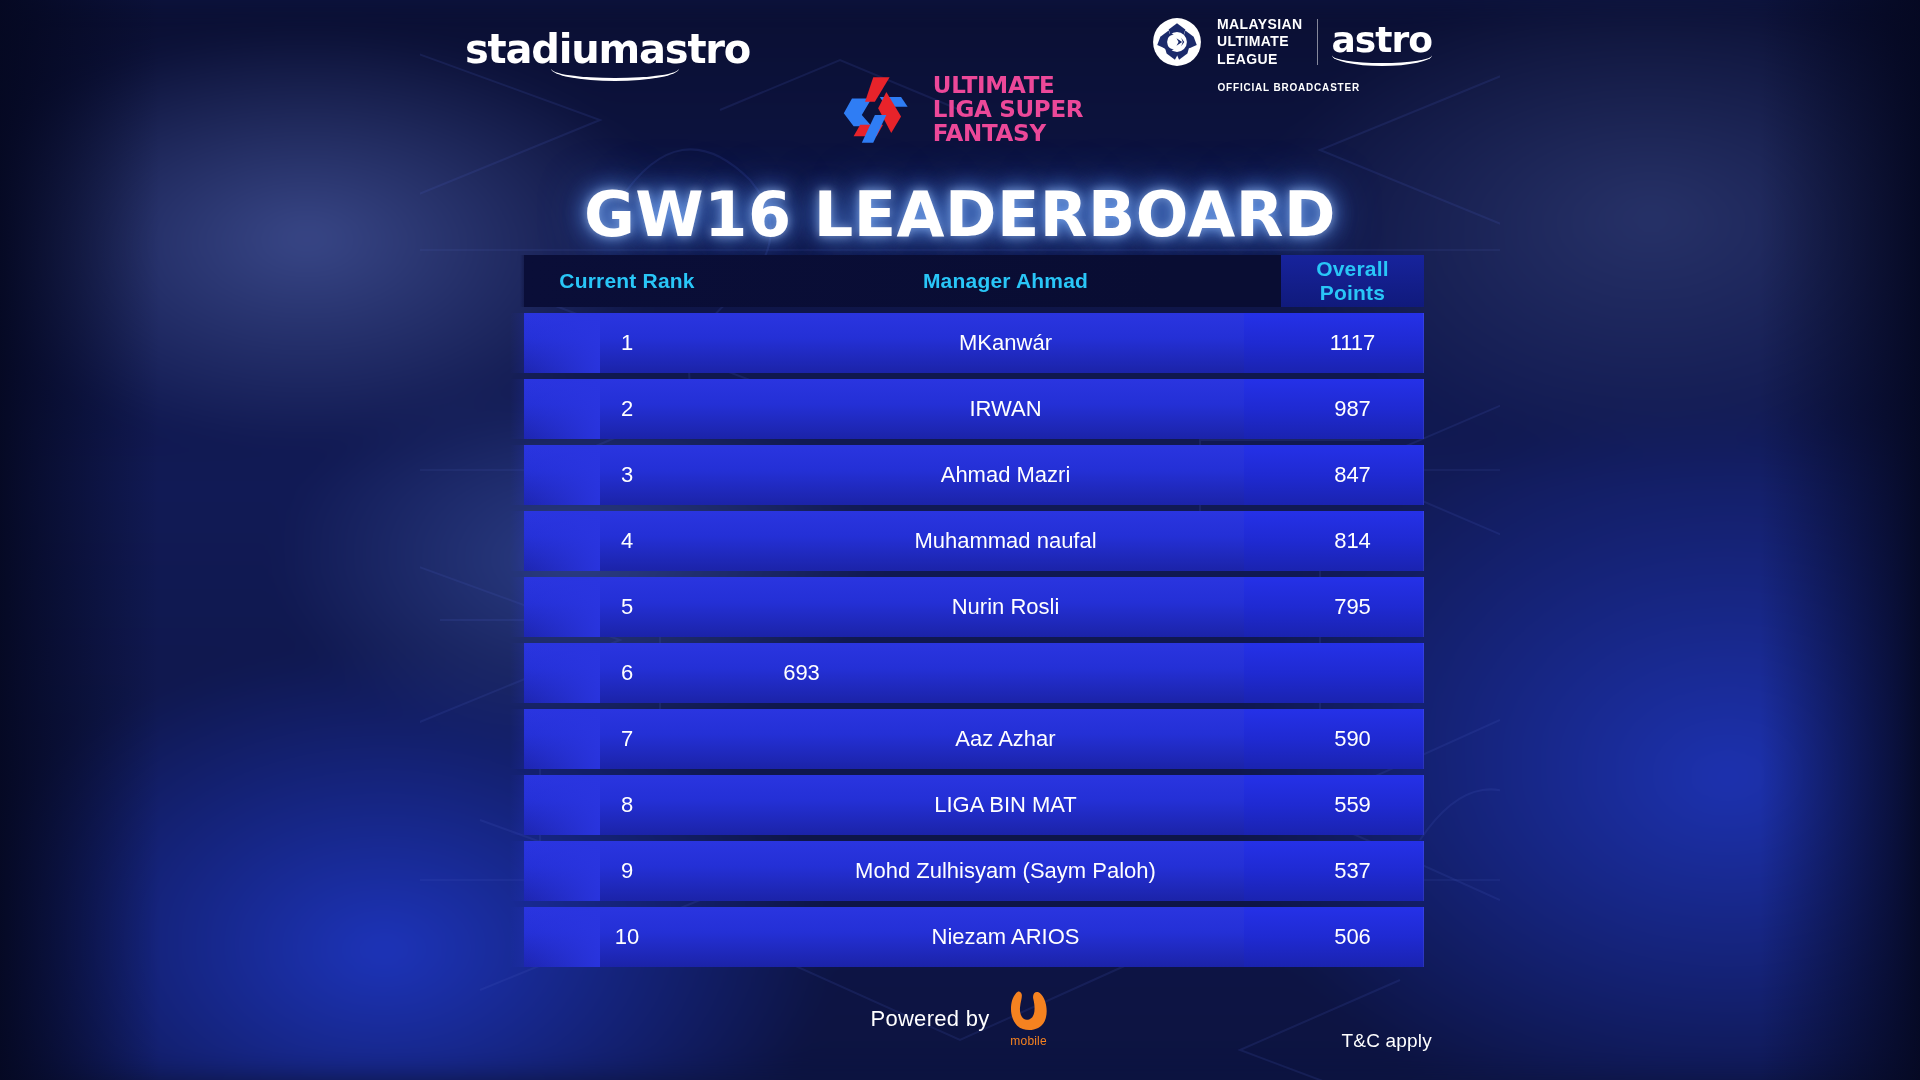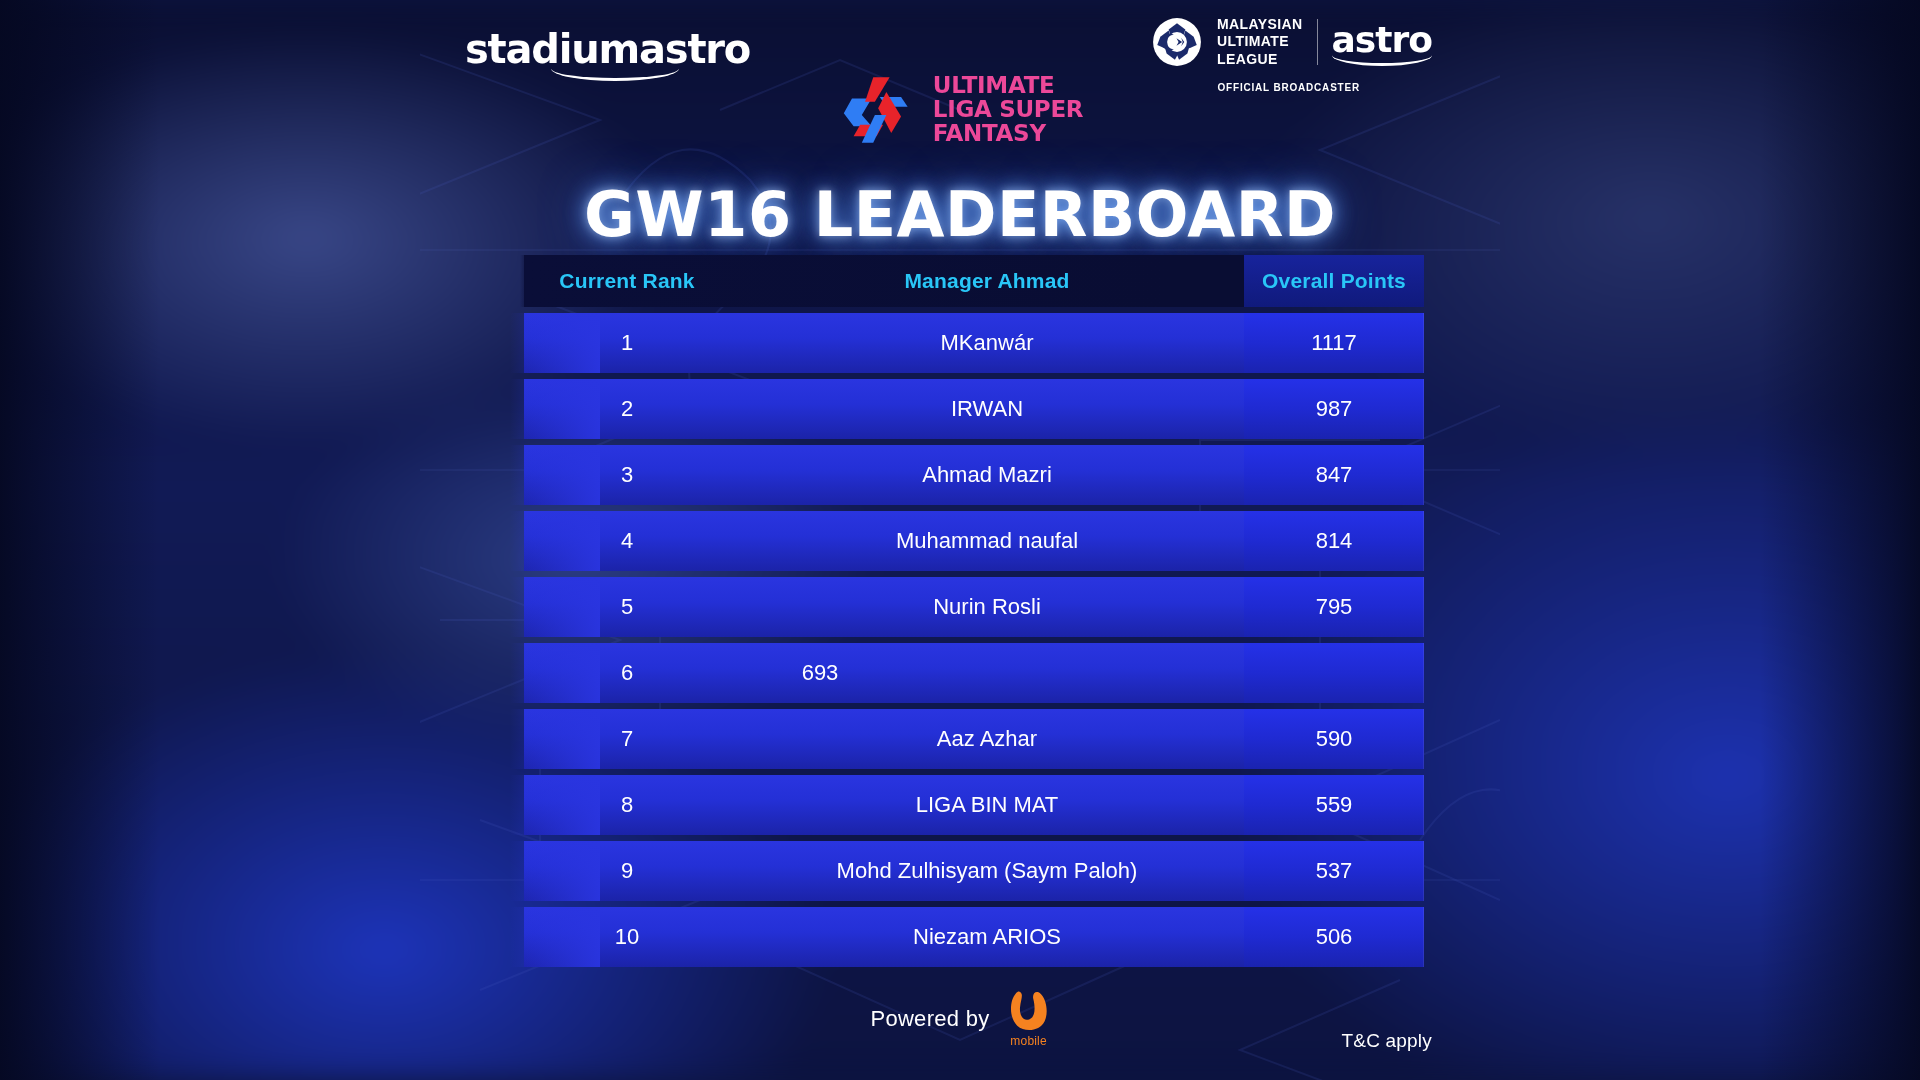--- a/index.html
+++ b/index.html
@@ -93,21 +93,21 @@
   .thead{
     position:relative;display:flex;align-items:center;height:52px;
     background:linear-gradient(90deg,#0a0e38 0%,#090d33 72%,#090d33 100%);
   }
   .thead::before{
     content:"";position:absolute;left:-4px;top:0;width:10px;height:100%;
     background:linear-gradient(90deg,rgba(10,14,56,0),#0a0e38);
   }
   .col-rank{width:206px;text-align:center;flex:0 0 auto;}
   .col-name{flex:1 1 auto;text-align:center;}
-  .col-pts{width:180px;text-align:center;flex:0 0 auto;}
+  .col-pts{width:143px;text-align:center;flex:0 0 auto;}
   .thead .col-rank,.thead .col-name,.thead .col-pts{
     color:#29c6f7;font-size:21px;font-weight:700;letter-spacing:.2px;
   }
   .thead .col-pts{
     align-self:stretch;display:flex;align-items:center;justify-content:center;
     background:linear-gradient(180deg,#17239c 0%,#101a7c 100%);
   }
 
   .rows{margin-top:6px;}
   .row{position:relative;height:60px;margin-bottom:6px;display:flex;align-items:center;}

